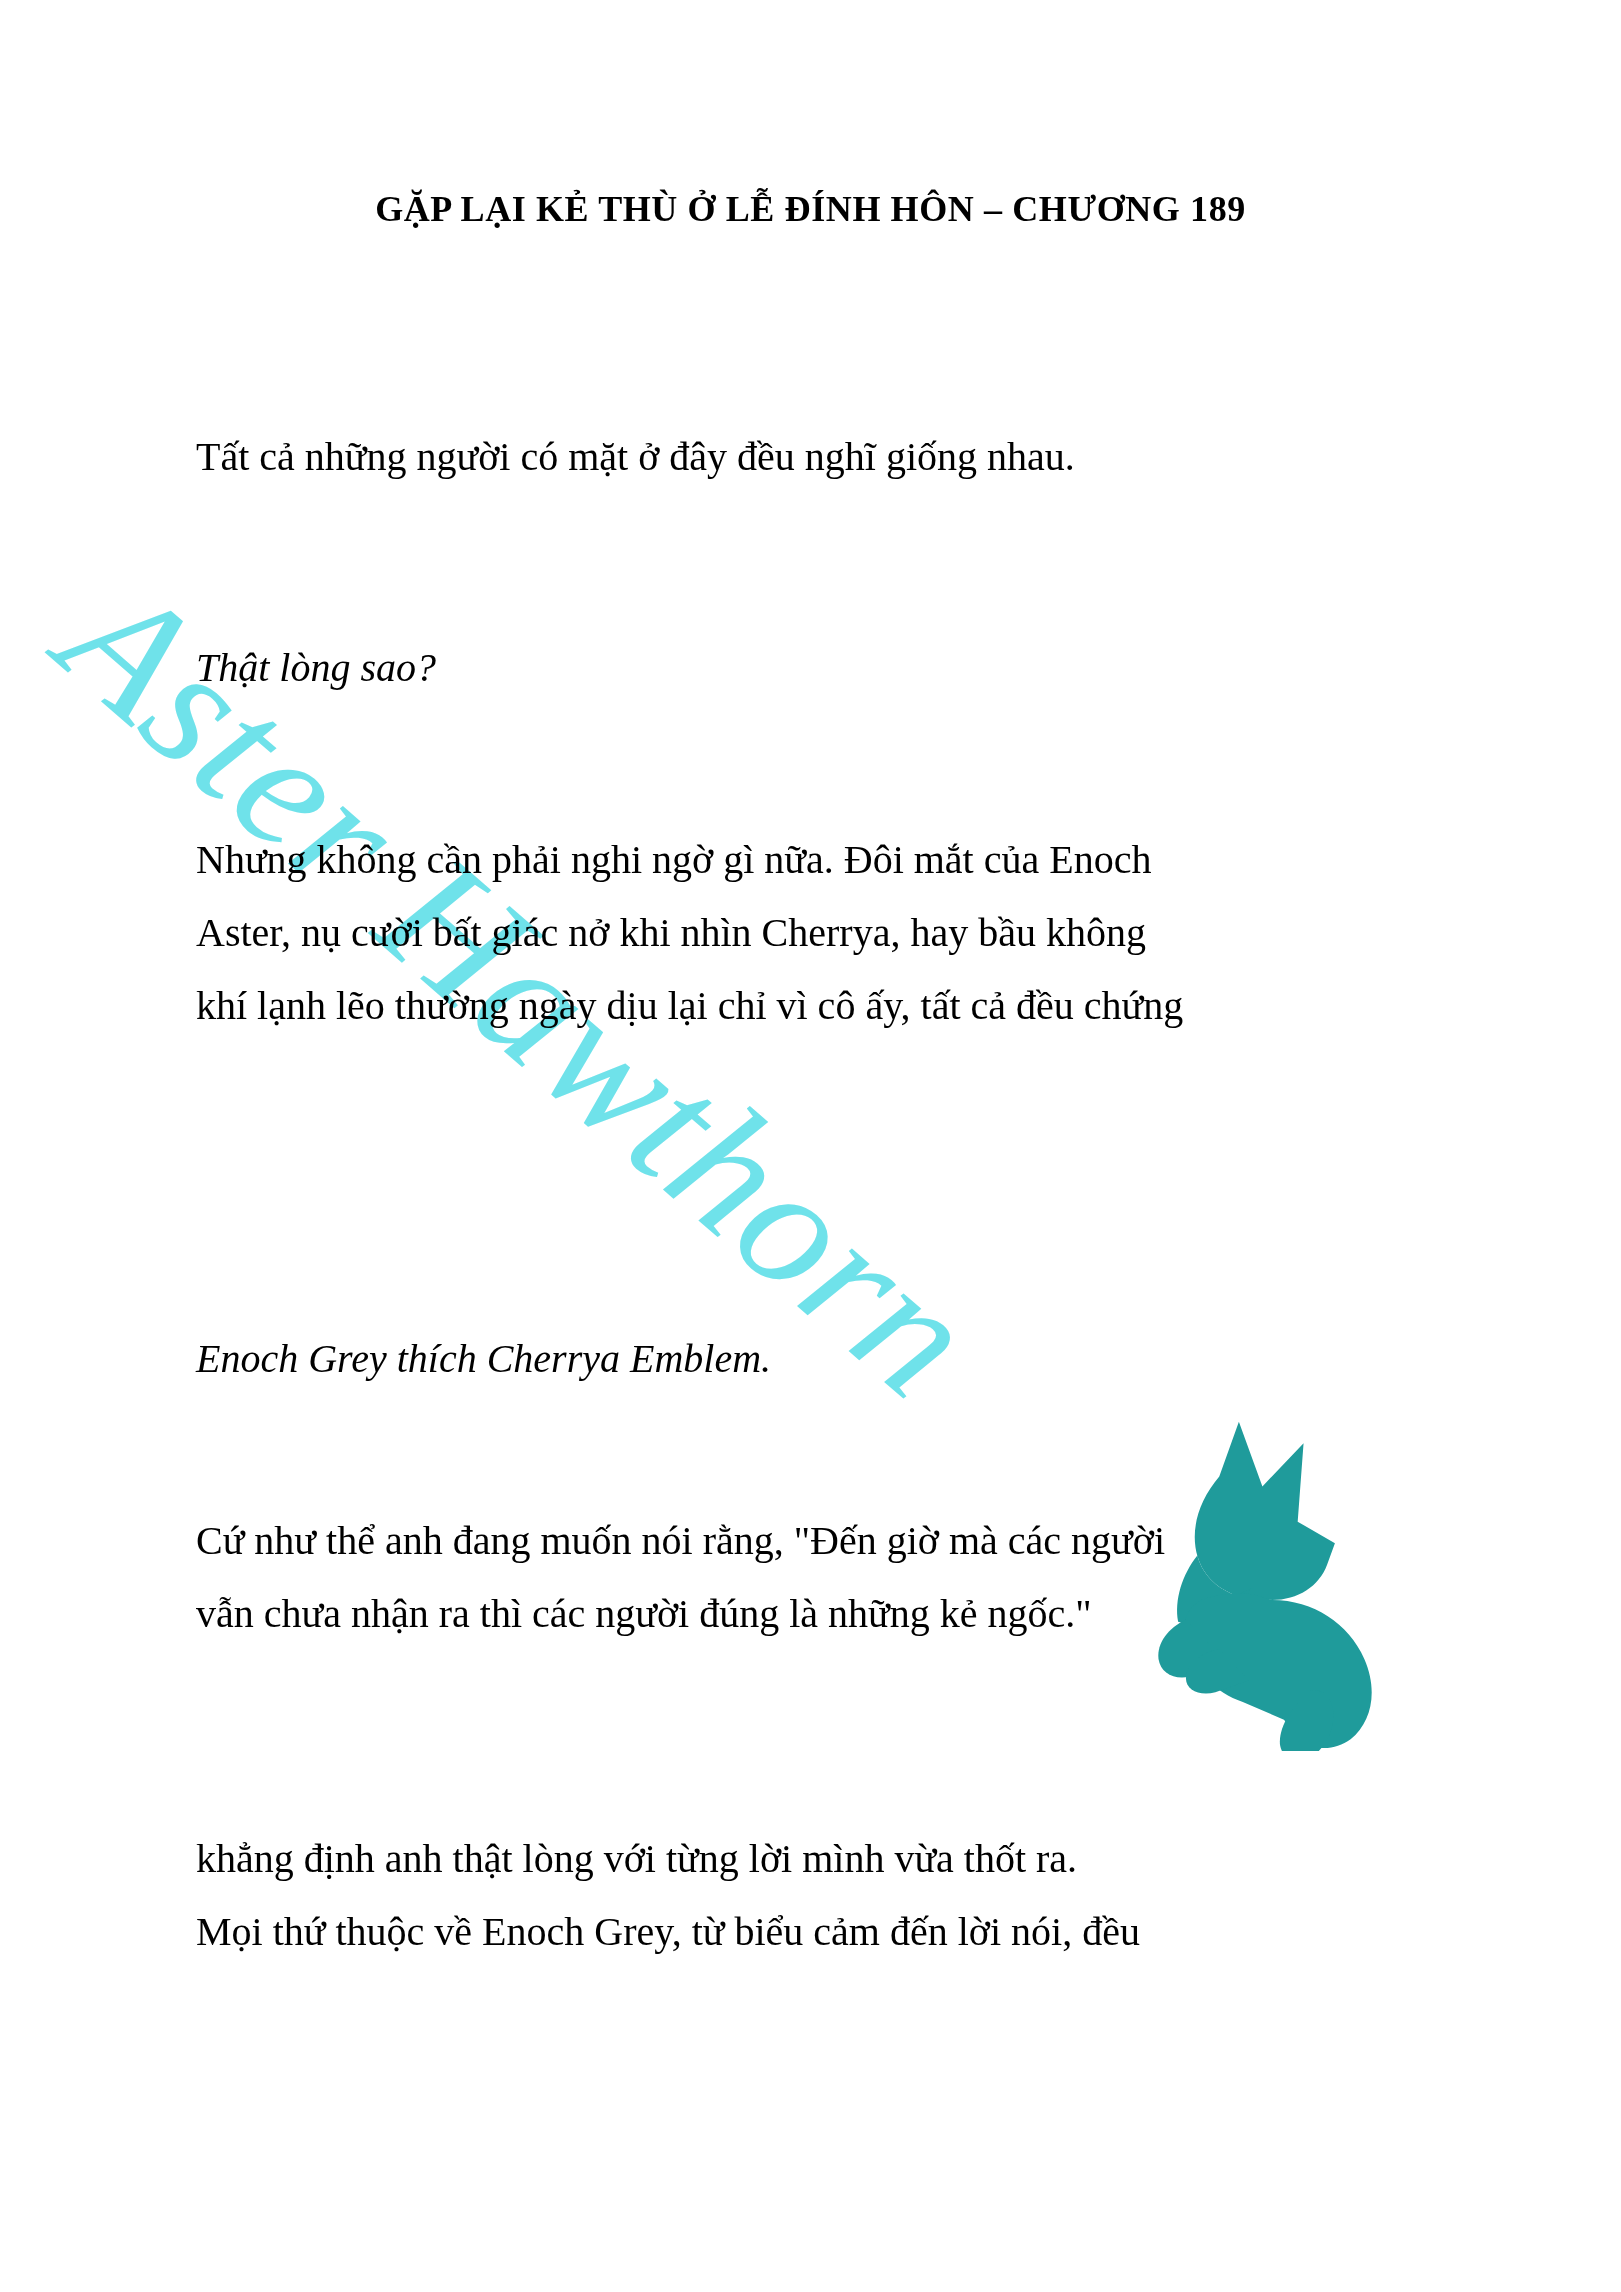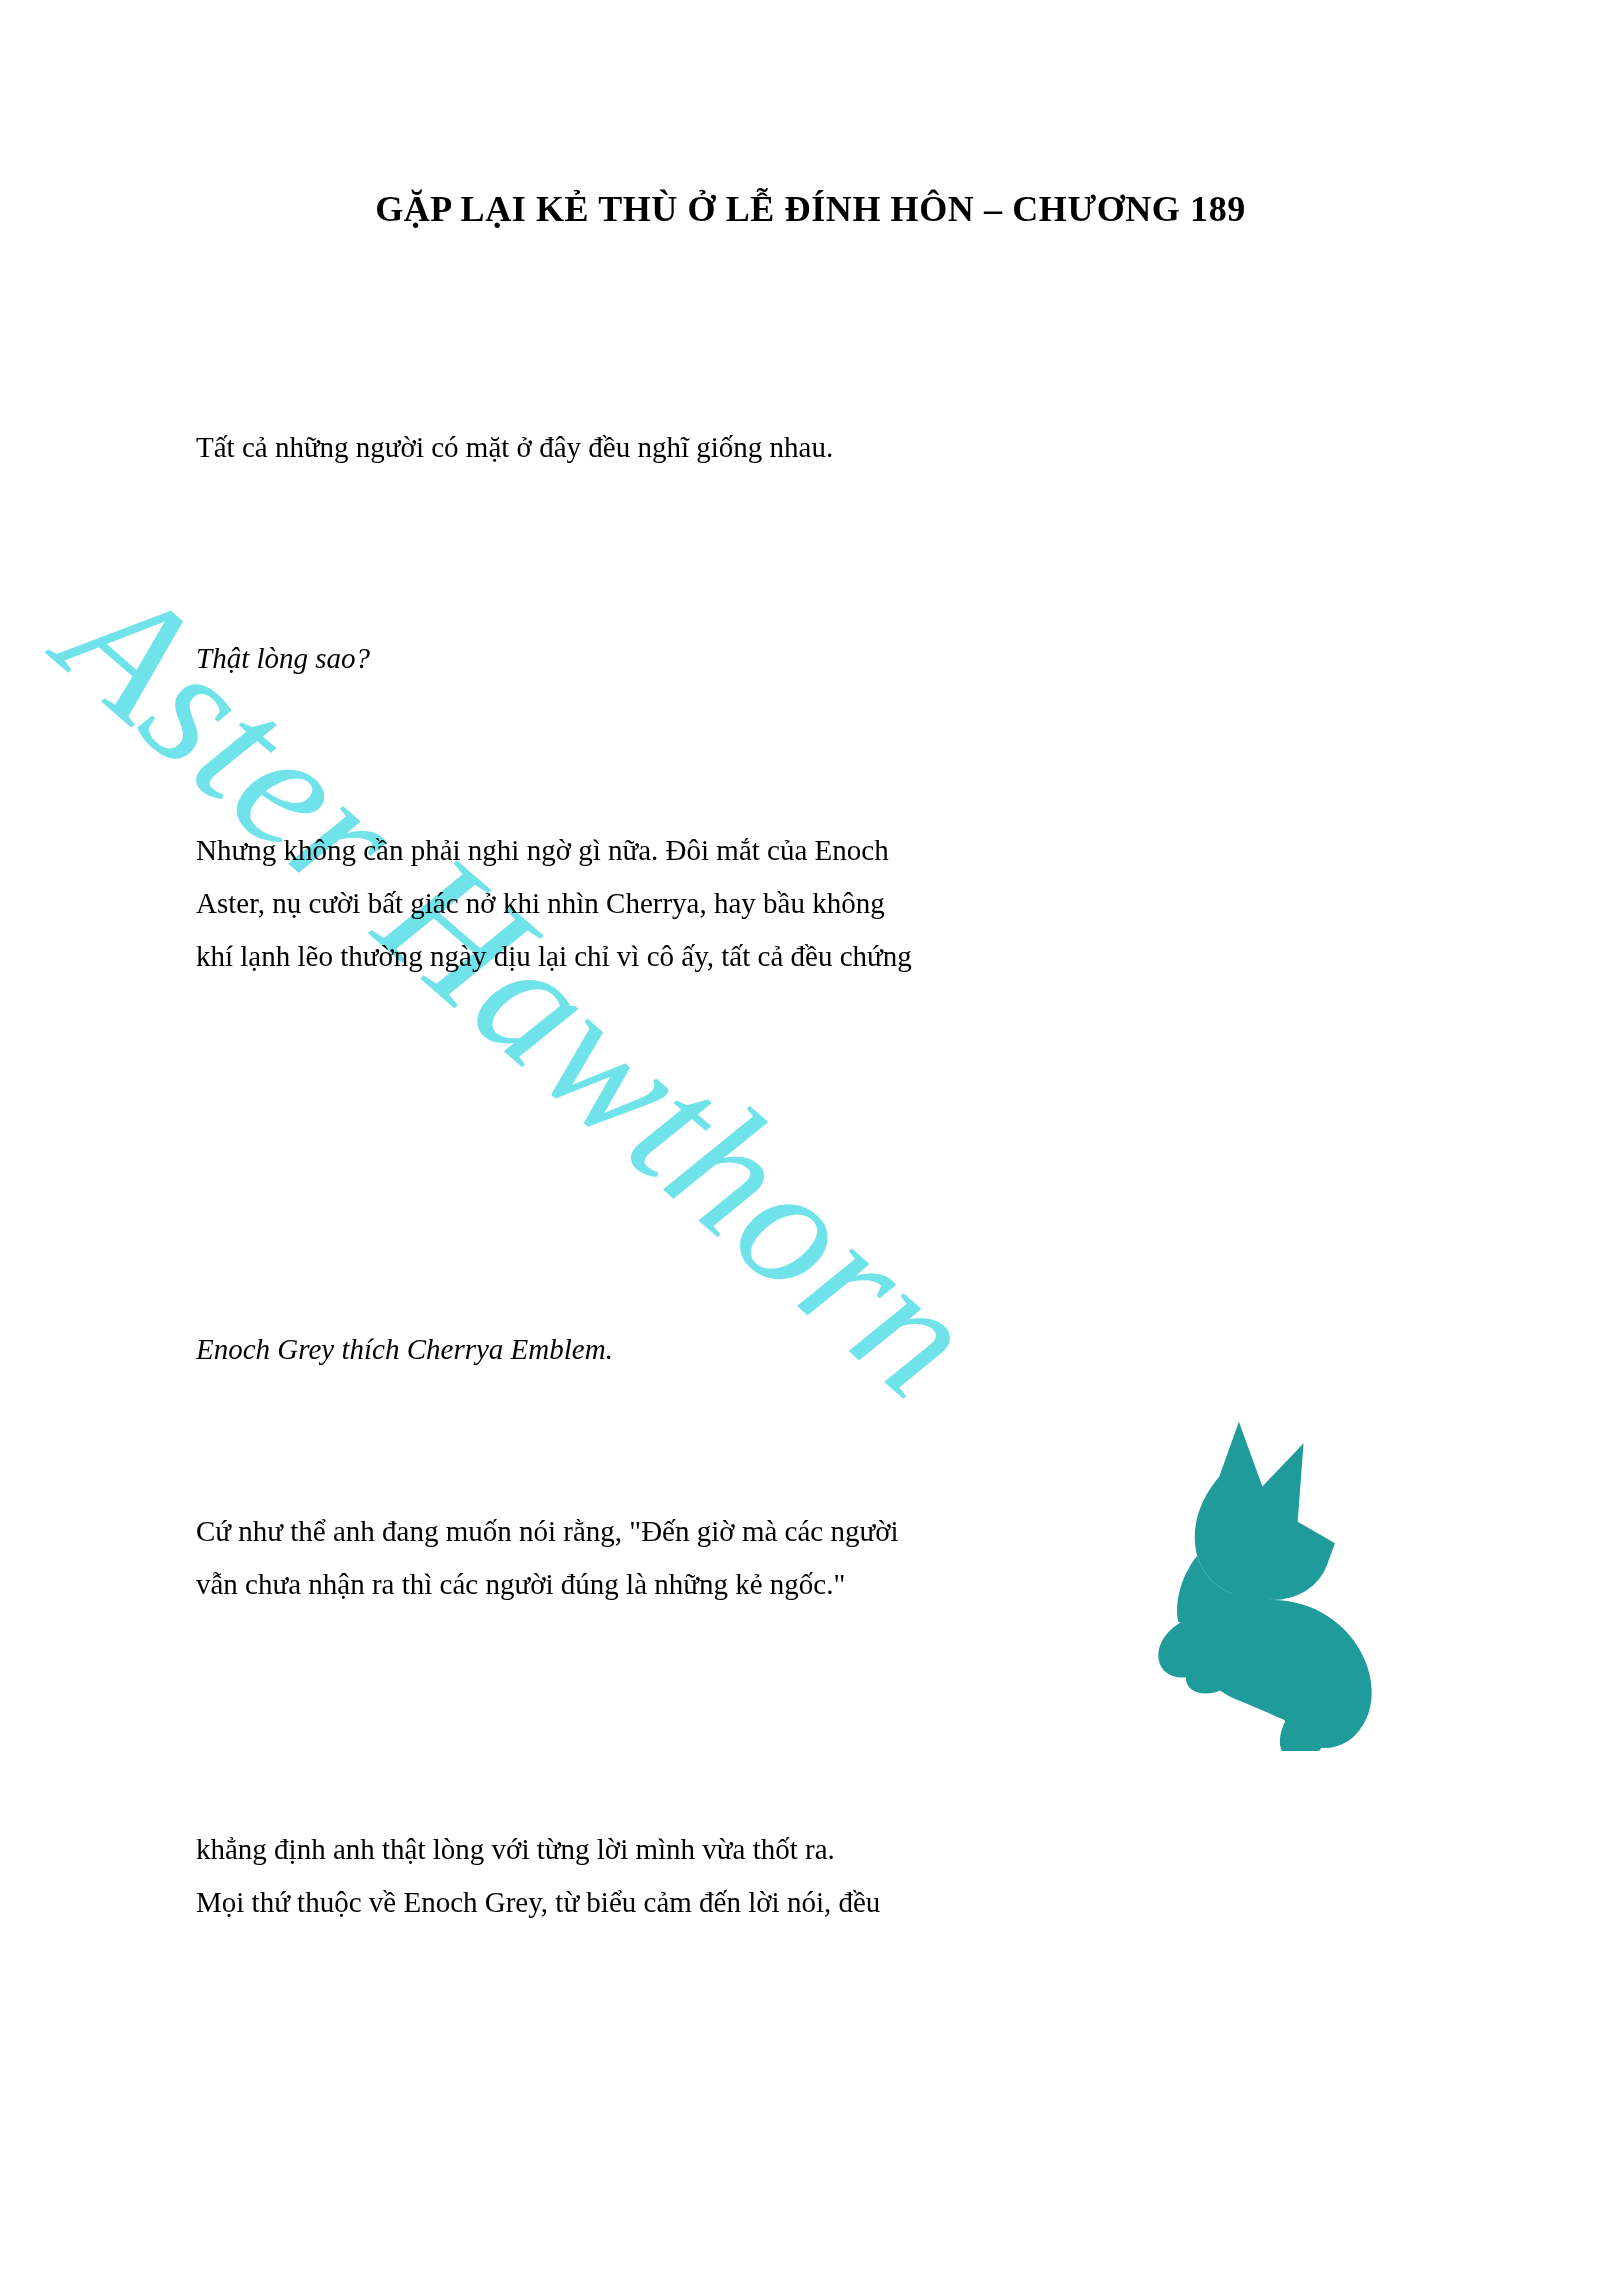--- a/index.html
+++ b/index.html
@@ -74,21 +74,21 @@
     letter-spacing: 0.6px;
     line-height: 1.2;
     margin: 0;
     white-space: nowrap;
   }
 
   .para {
     position: absolute;
     left: 196px;
     width: 1245px;
-    font-size: 29px;
+    font-size: 40px;
     line-height: 1.82;
     margin: 0;
   }
 
   .para.italic {
     font-style: italic;
   }
 
   .p-1 { top: 421px; }
   .p-2 { top: 632px; }

